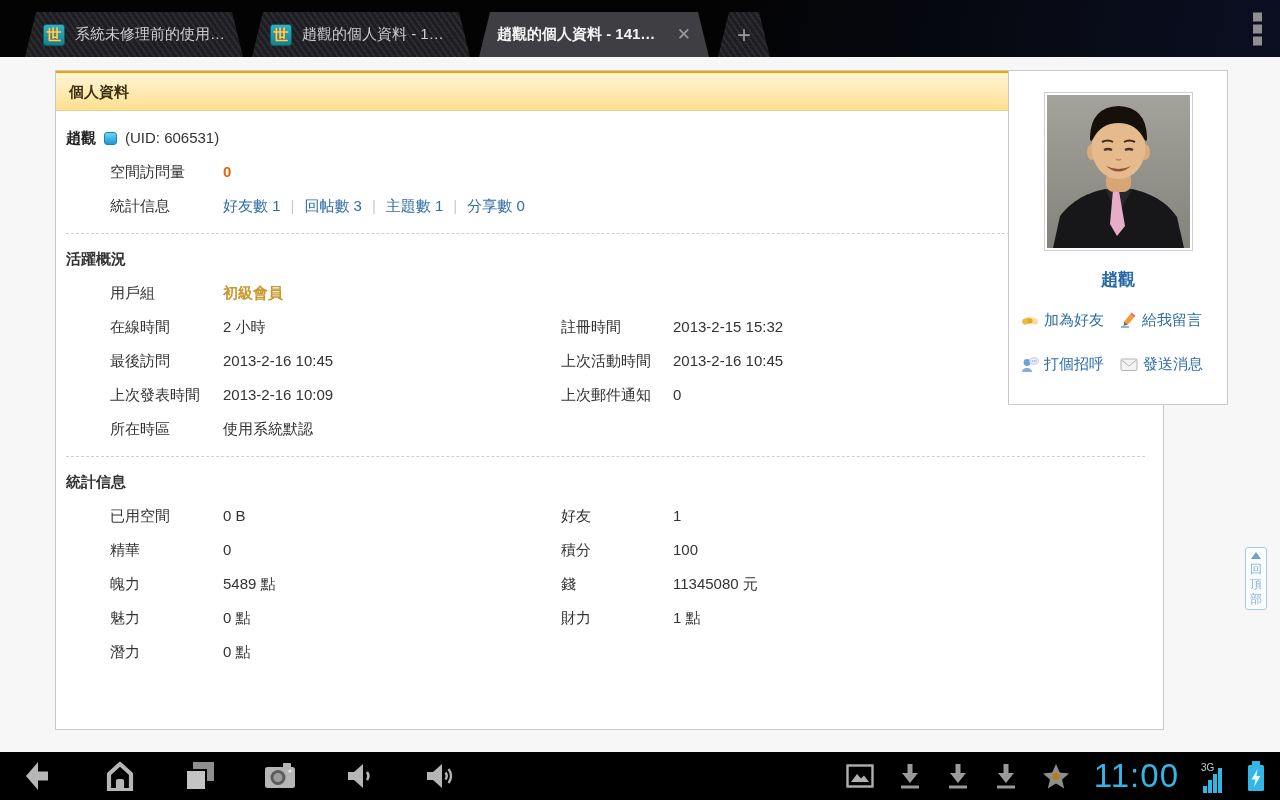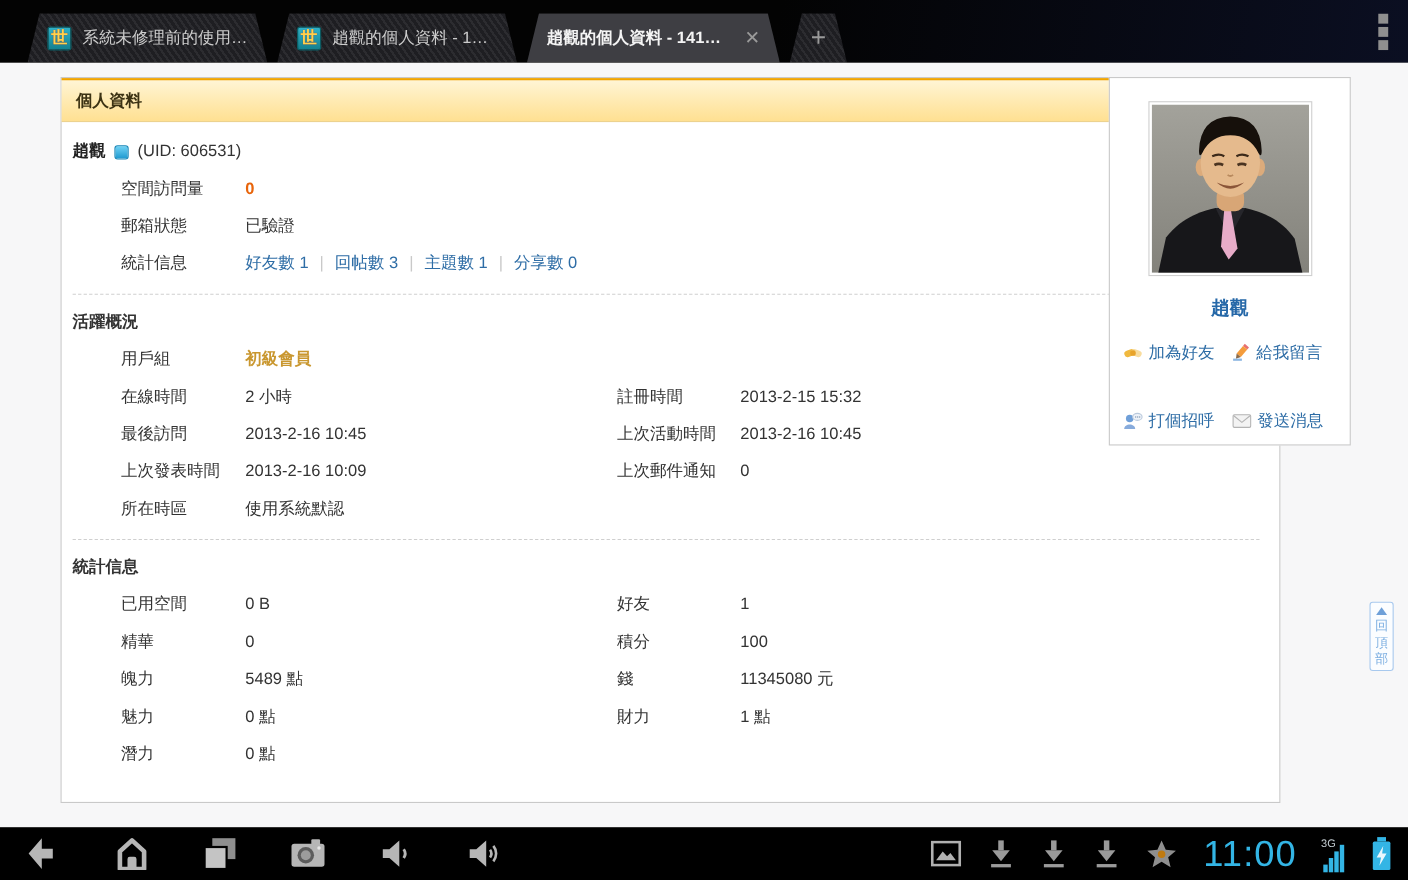--- a/index.html
+++ b/index.html
@@ -53,21 +53,21 @@
   .dashed { border-bottom:1px dashed #cfcfcf; margin:10px 0 8px 0; height:0; }
   .sec-title { font-weight:bold; color:#333; line-height:34px; margin-top:8px; }
   .gold { color:#c9972f;font-weight:bold; }
 
   
   .side-card { position:absolute; left:1008px; top:13px; width:220px; height:335px;
                background:#fff; border:1px solid #c9c9c9; }
   .photo-frame { width:149px; height:159px; margin:21px auto 0; background:#fff;
                  border:1px solid #cfcfcf; padding:2px; }
   .side-name { text-align:center; margin-top:17px; font-size:17px; font-weight:bold; color:#2668a8; }
-  .actions { display:grid; grid-template-columns:1fr 1fr; row-gap:43px; padding:20px 8px 0 12px;text-align:center; }
+  .actions { display:grid; grid-template-columns:1fr 1fr; row-gap:25px; padding:20px 8px 0 12px;text-align:center; }
   .action { display:flex; align-items:center; gap:5px; color:#2e6da6; font-size:15px; text-decoration:none; cursor:pointer; }
   .action svg { flex:none; }
 
   
   .back-top { position:absolute; right:13px; top:490px; width:22px; padding:4px 2px 3px;
               background:#fbfdff; border:1px solid #a8c9ee; border-radius:3px;
               display:flex; flex-direction:column; align-items:center; gap:1px; cursor:pointer; }
   .back-top .tri { width:0; height:0; border-left:5px solid transparent; border-right:5px solid transparent;
                    border-bottom:7px solid #6fa0d8; margin-bottom:2px; }
   .back-top span { font-size:12px; line-height:14px; color:#7fb0e2; }
@@ -119,24 +119,20 @@
           <span class="uname">趙觀</span>
           <span class="im-icon"></span>
           <span class="uid">(UID: 606531)</span>
         </div>
 
         <div class="row">
           <span class="lbl">空間訪問量</span>
           <span class="val orange">0</span>
         </div>
 
-        <div class="row">
-          <span class="lbl">郵箱狀態</span>
-          <span class="val">已驗證</span>
-        </div>
 
         <div class="row">
           <span class="lbl">統計信息</span>
           <span class="val">
             <a class="stat-link">好友數 1</a><span class="pipe">|</span><a class="stat-link">回帖數 3</a><span class="pipe">|</span><a class="stat-link">主題數 1</a><span class="pipe">|</span><a class="stat-link">分享數 0</a>
           </span>
         </div>
 
         <div class="dashed"></div>
 

